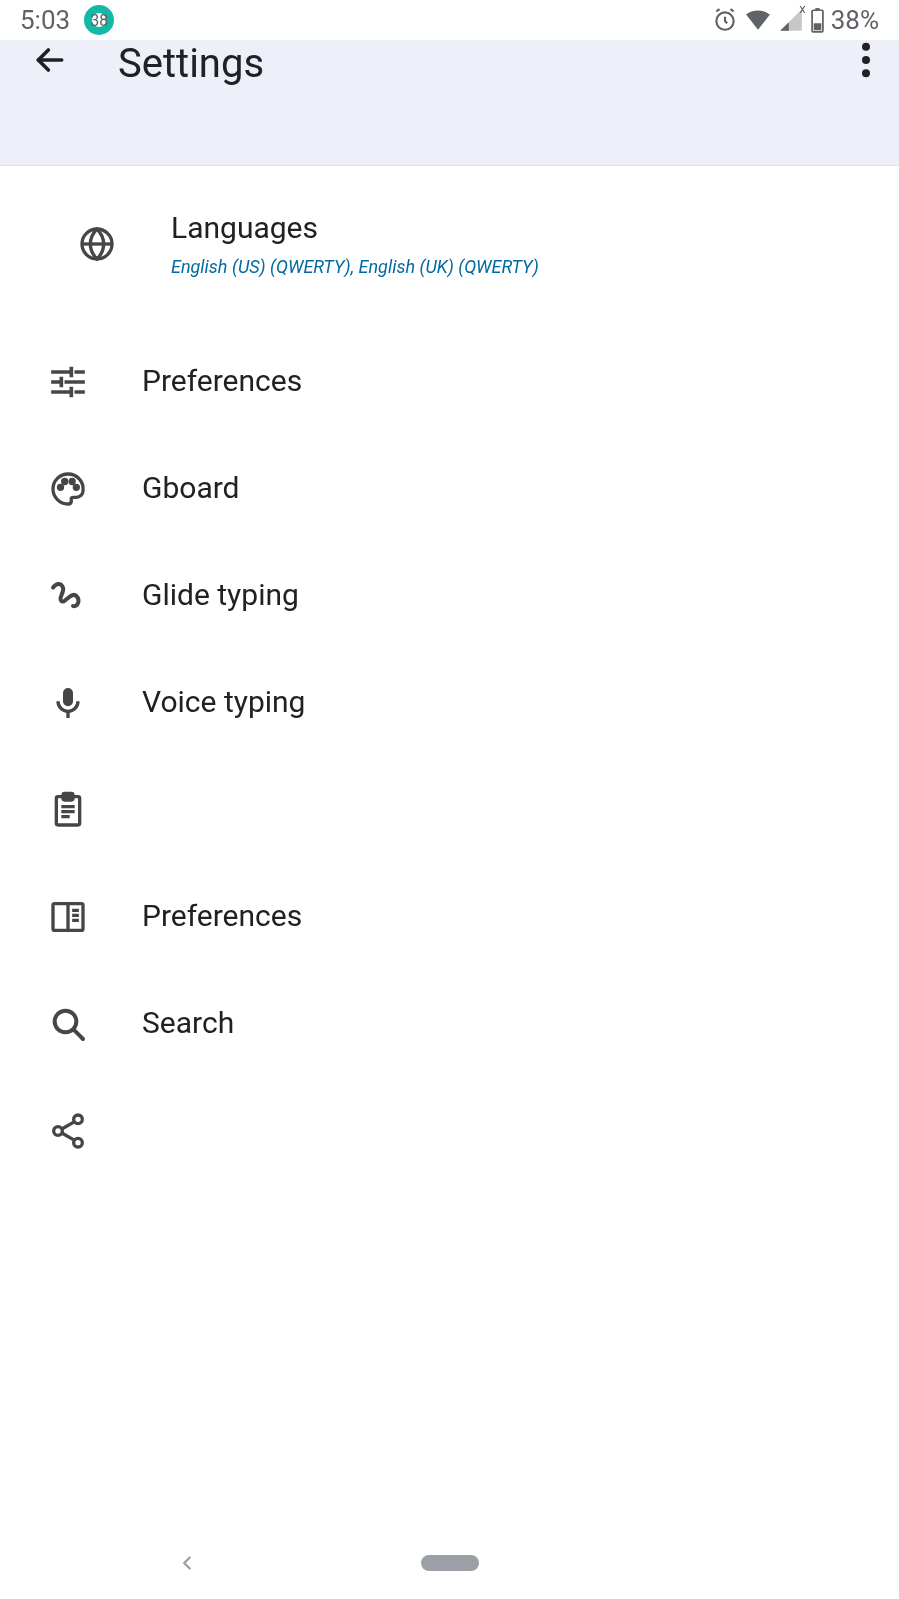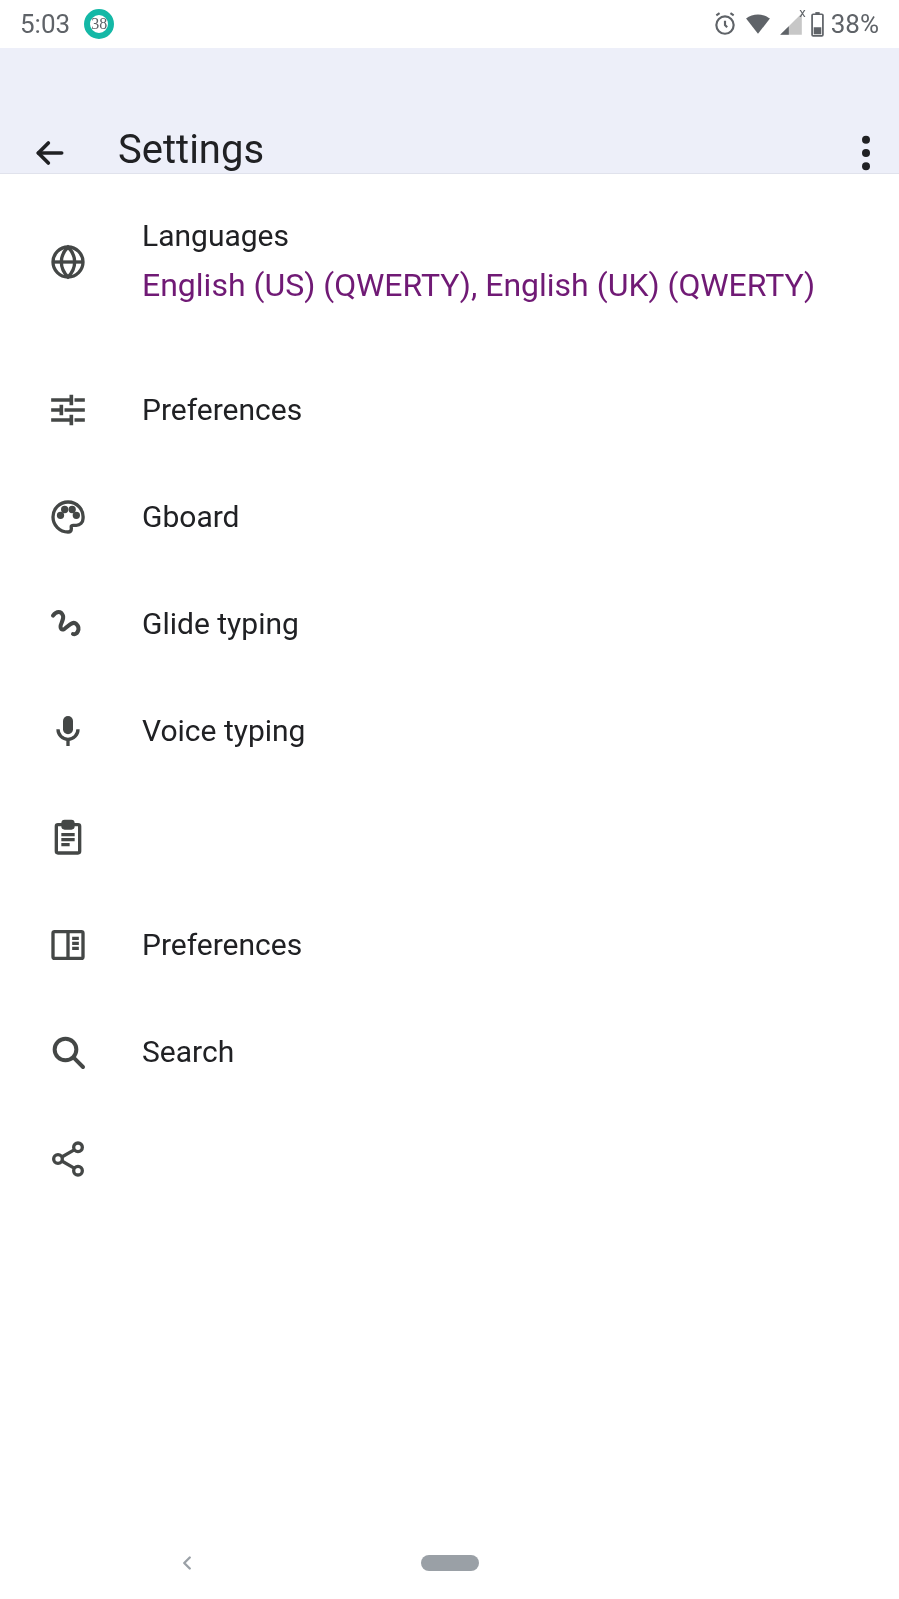--- a/index.html
+++ b/index.html
@@ -5,77 +5,76 @@
   * { margin: 0; padding: 0; box-sizing: border-box; }
   html, body {
     width: 899px;
     height: 1599px;
     font-family: Roboto, -apple-system, BlinkMacSystemFont, "Segoe UI", Arial, sans-serif;
     background: #ffffff;
     color: #202124;
     overflow: hidden;
   }
   .status-bar {
-    height: 48px;
+    height: 40px;
     display: flex;
     align-items: center;
     justify-content: space-between;
     padding: 8px 20px;
     font-size: 26px;
     color: #5f6368;
     background: #ffffff;
   }
   .status-left { display: flex; align-items: center; gap: 14px; }
   .status-right { display: flex; align-items: center; gap: 6px; }
   .status-badge {
     width: 30px; height: 30px;
-    border: 6px solid #14b8a6;
+    border: 8px solid #14b8a6;
     border-radius: 50%;
     display: flex; align-items: center; justify-content: center;
     font-size: 16px;
-    font-family: Liberation Serif, serif;
   }
   .app-bar {
     height: 126px;
     background: #edeff9;
     display: flex;
-    align-items: flex-end;
+    align-items: flex-start;
     padding: 0 28px 0 30px;
     border-bottom: 1px solid rgba(0,0,0,0.05);
   }
   .app-bar .back { flex: 0 0 auto; margin-right: 48px; }
   .app-bar .title {
     font-size: 40px;
     font-weight: 400;
     color: #202124;
     flex: 1 1 auto;
   }
   .app-bar .more { flex: 0 0 auto; }
   .list { padding-top: 14px; }
   .list-item {
     display: flex;
     align-items: center;
     min-height: 107px;
     padding: 18px 28px 18px 46px;
     cursor: pointer;
   }
-  .list-item.first { min-height: 148px; padding-top: 28px; padding-bottom: 48px; }
+  .list-item.first { min-height: 148px; padding-top: 28px; padding-bottom: 48px; margin-left: 29px; }
   .list-icon {
     flex: 0 0 44px;
     width: 44px;
     height: 44px;
     display: flex;
     align-items: center;
     justify-content: center;
     color: #444746;
     margin-right: 52px;
   }
   .list-texts { flex: 1 1 auto; display: flex; flex-direction: column; }
   .list-title { font-size: 30px; color: #202124; line-height: 1.35; }
-  .list-sub { font-size: 32px; color: #701a75; line-height: 1.5; margin-top: 4px; }
+  .list-sub { font-size: 18px; color: #0369a1; line-height: 1.5; margin-top: 4px; font-style: italic; }
   .nav-bar {
     position: absolute;
     bottom: 0; left: 0; right: 0;
     height: 72px;
     display: flex;
     align-items: center;
     justify-content: center;
     background: #ffffff;
   }
   .nav-pill {

